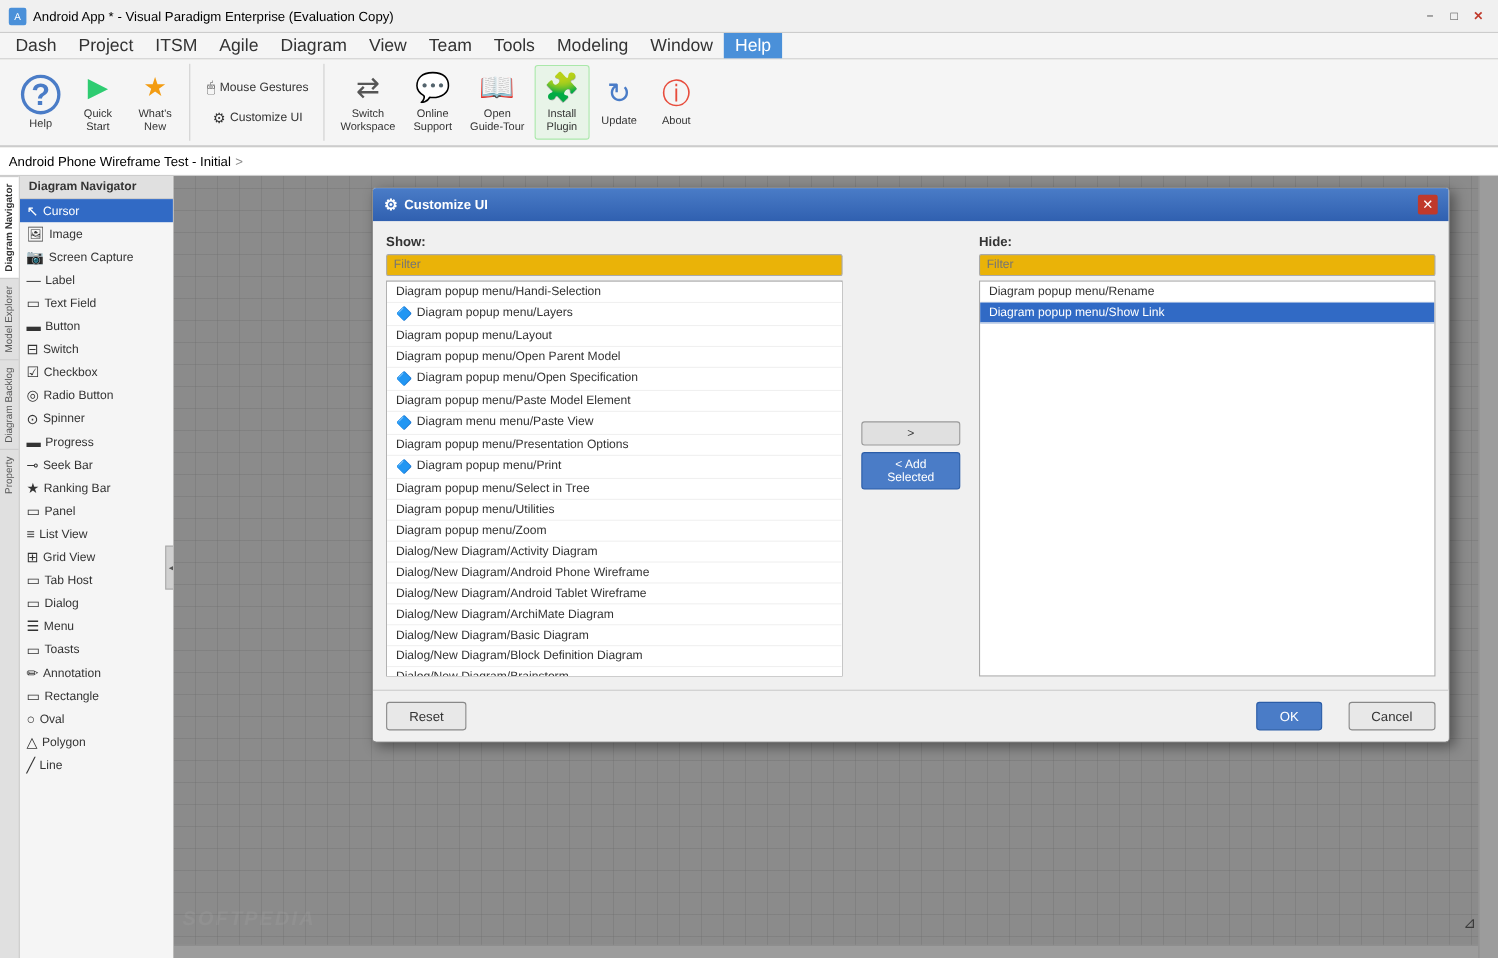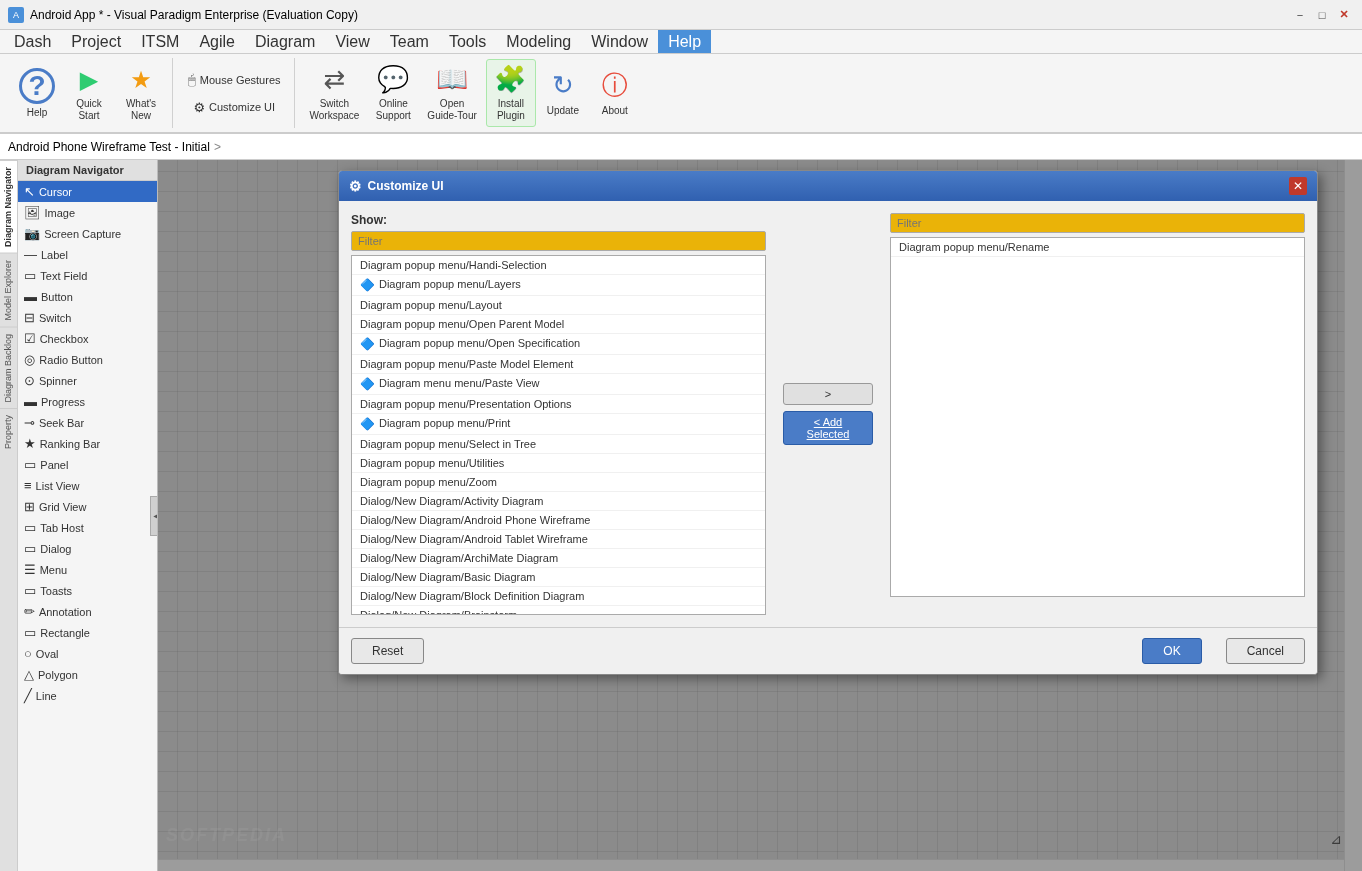--- a/index.html
+++ b/index.html
@@ -226,21 +226,21 @@
       background: #e0e0e0;
       border: 1px solid #999;
       border-radius: 3px;
       padding: 4px 10px;
       cursor: pointer;
       font-size: 11px;
       color: #333;
       width: 90px;
       text-align: center;
     }
-    .arrow-btn.primary { background: #4a7cc7; color: white; border-color: #2a5ca7; text-decoration: underline; }
+    .arrow-btn.primary { background: #4a7cc7; color: white; border-color: #2a5ca7; }
 
     
     .modal-footer {
       padding: 10px 12px;
       display: flex;
       justify-content: flex-end;
       gap: 24px;
       border-top: 1px solid #ccc;
       background: #f0f0f0;
     }
@@ -659,24 +659,28 @@
 
             </div>
           </div>
 
           <div class="modal-arrows">
             <button class="arrow-btn">&gt;</button>
             <button class="arrow-btn primary">&lt; Add Selected</button>
           </div>
 
           <div class="modal-panel">
+            <div class="modal-panel-label">Hide:</div>
             <input class="modal-filter" type="text" placeholder="Filter" style="">
             <div class="modal-list">
               <div class="modal-list-item">
                 <span>Diagram popup menu/Rename</span>
+              </div>
+              <div class="modal-list-item selected">
+                <span>Diagram popup menu/Show Link</span>
               </div>
             </div>
           </div>
         </div>
 
         <div class="modal-footer">
           <button class="modal-btn">Reset</button>
           <div style="flex:1;"></div>
           <button class="modal-btn primary">OK</button>
           <button class="modal-btn">Cancel</button>

